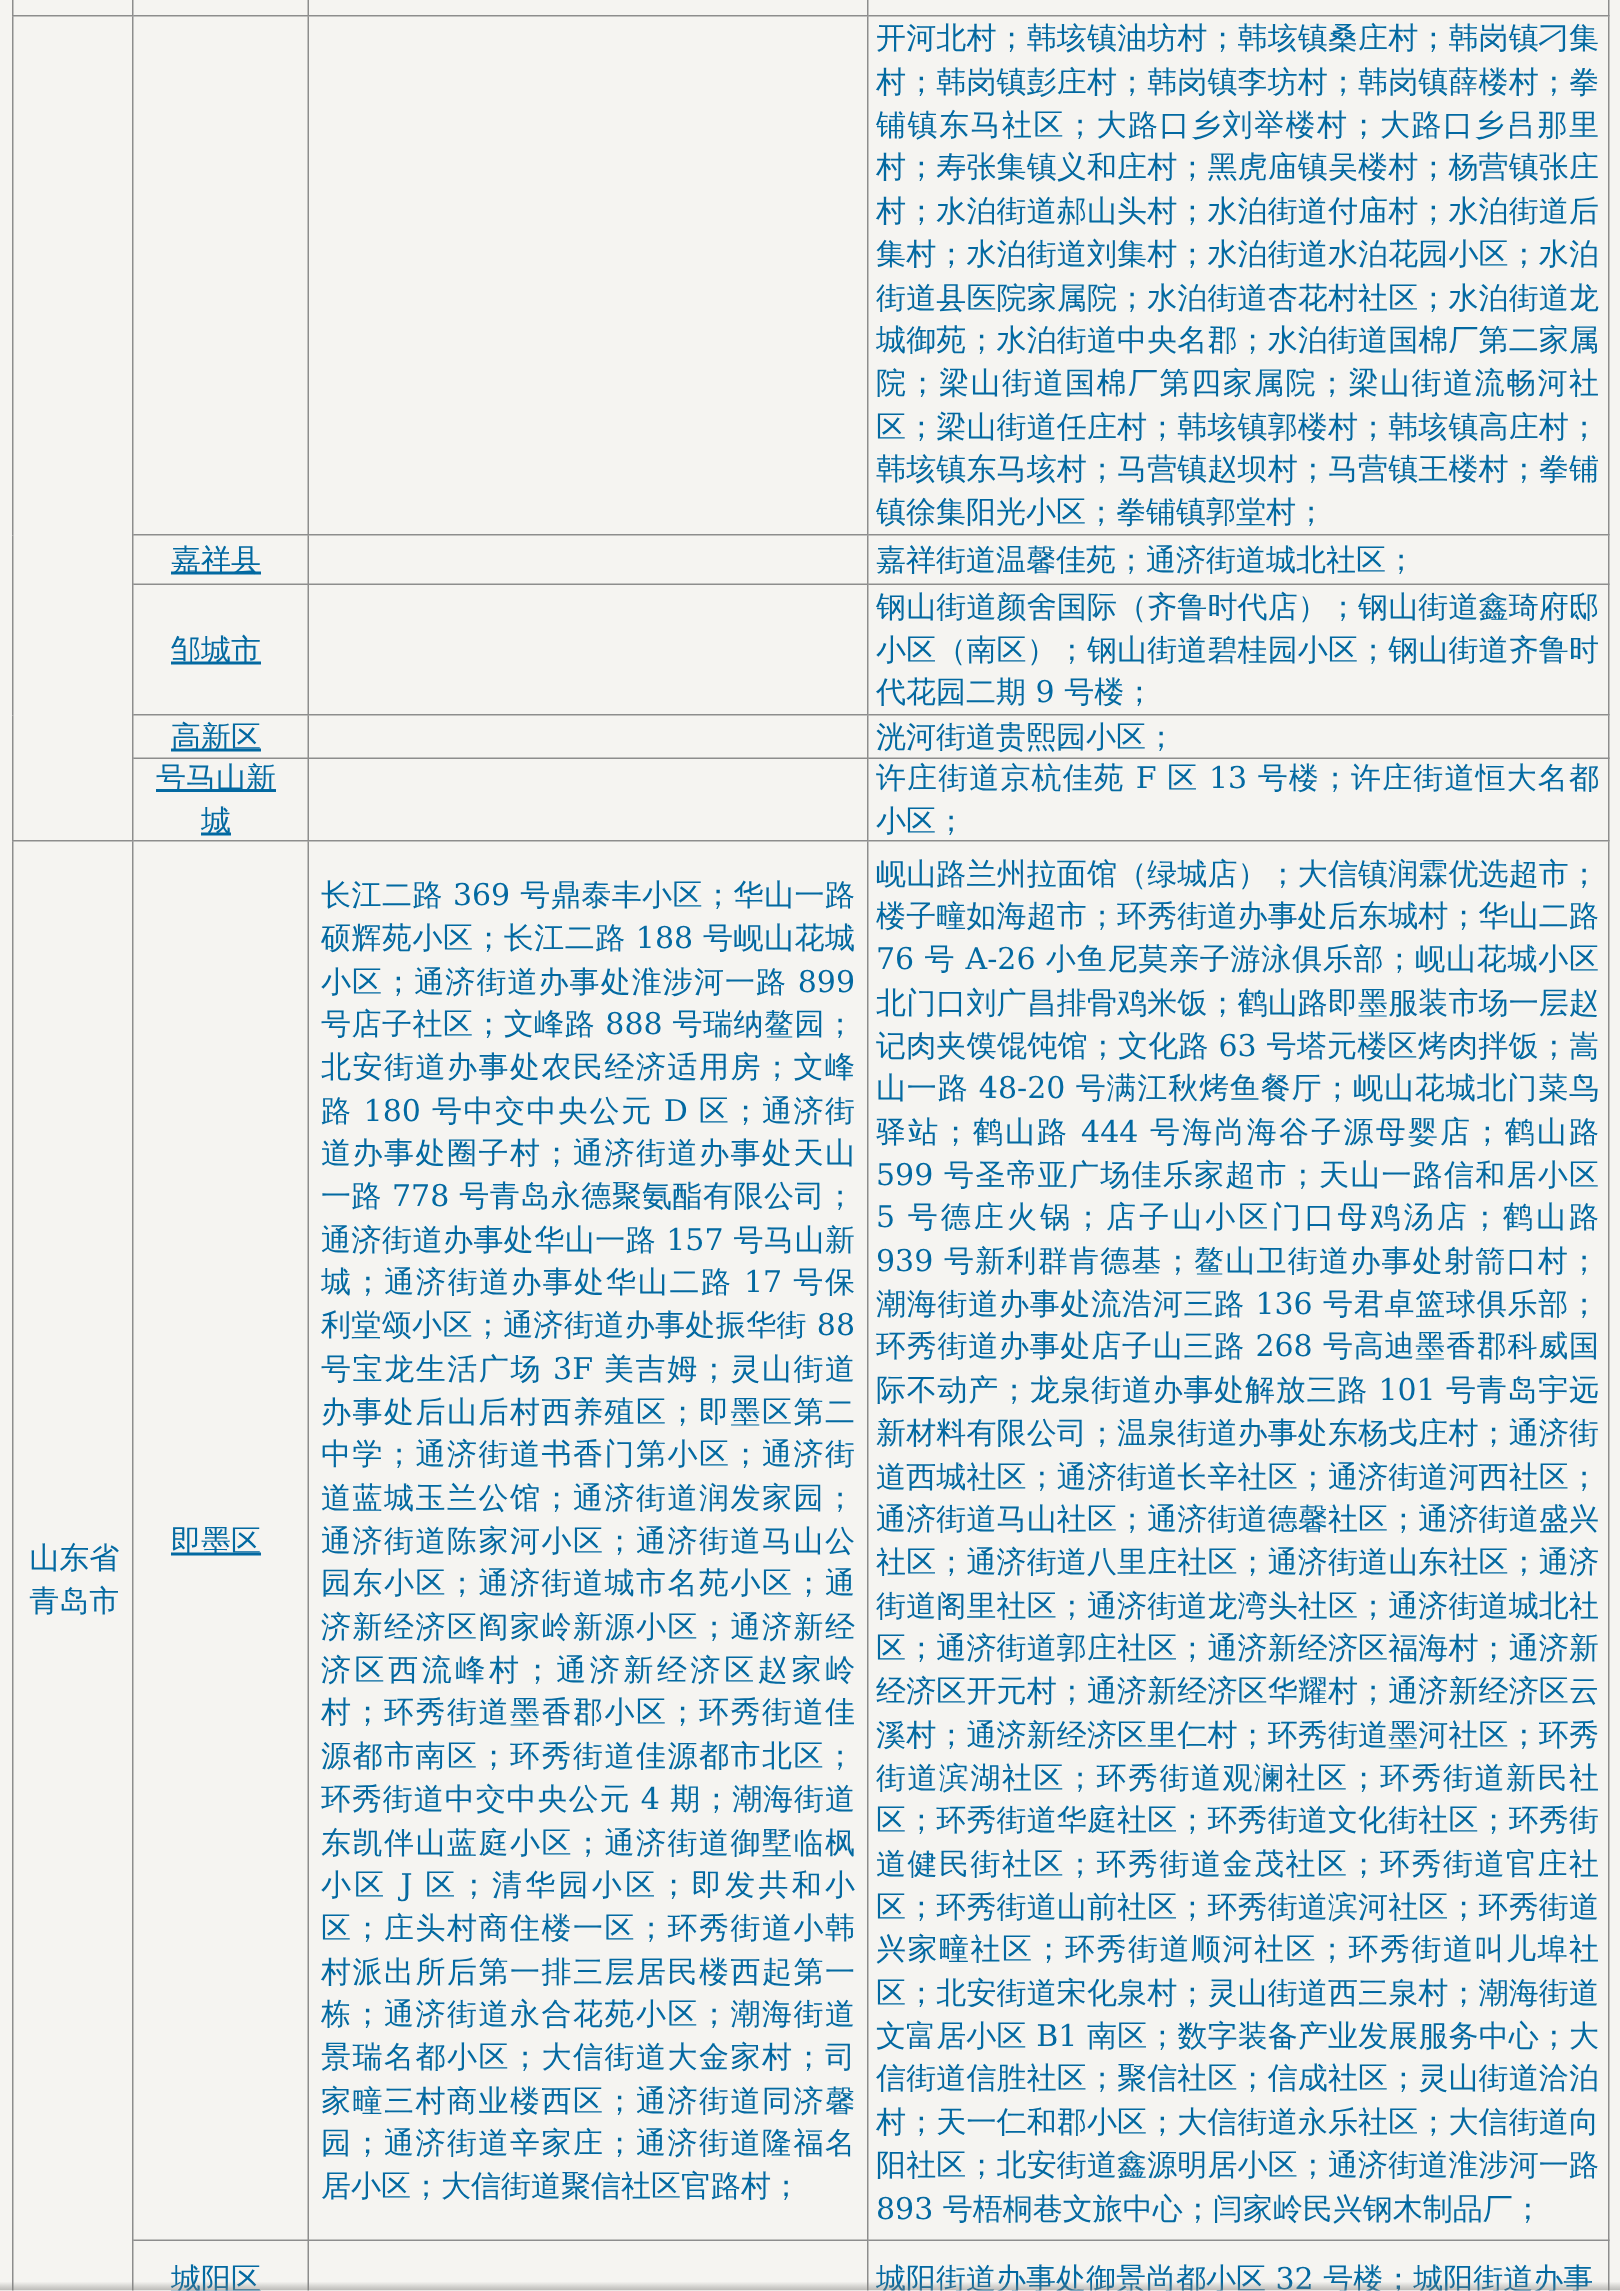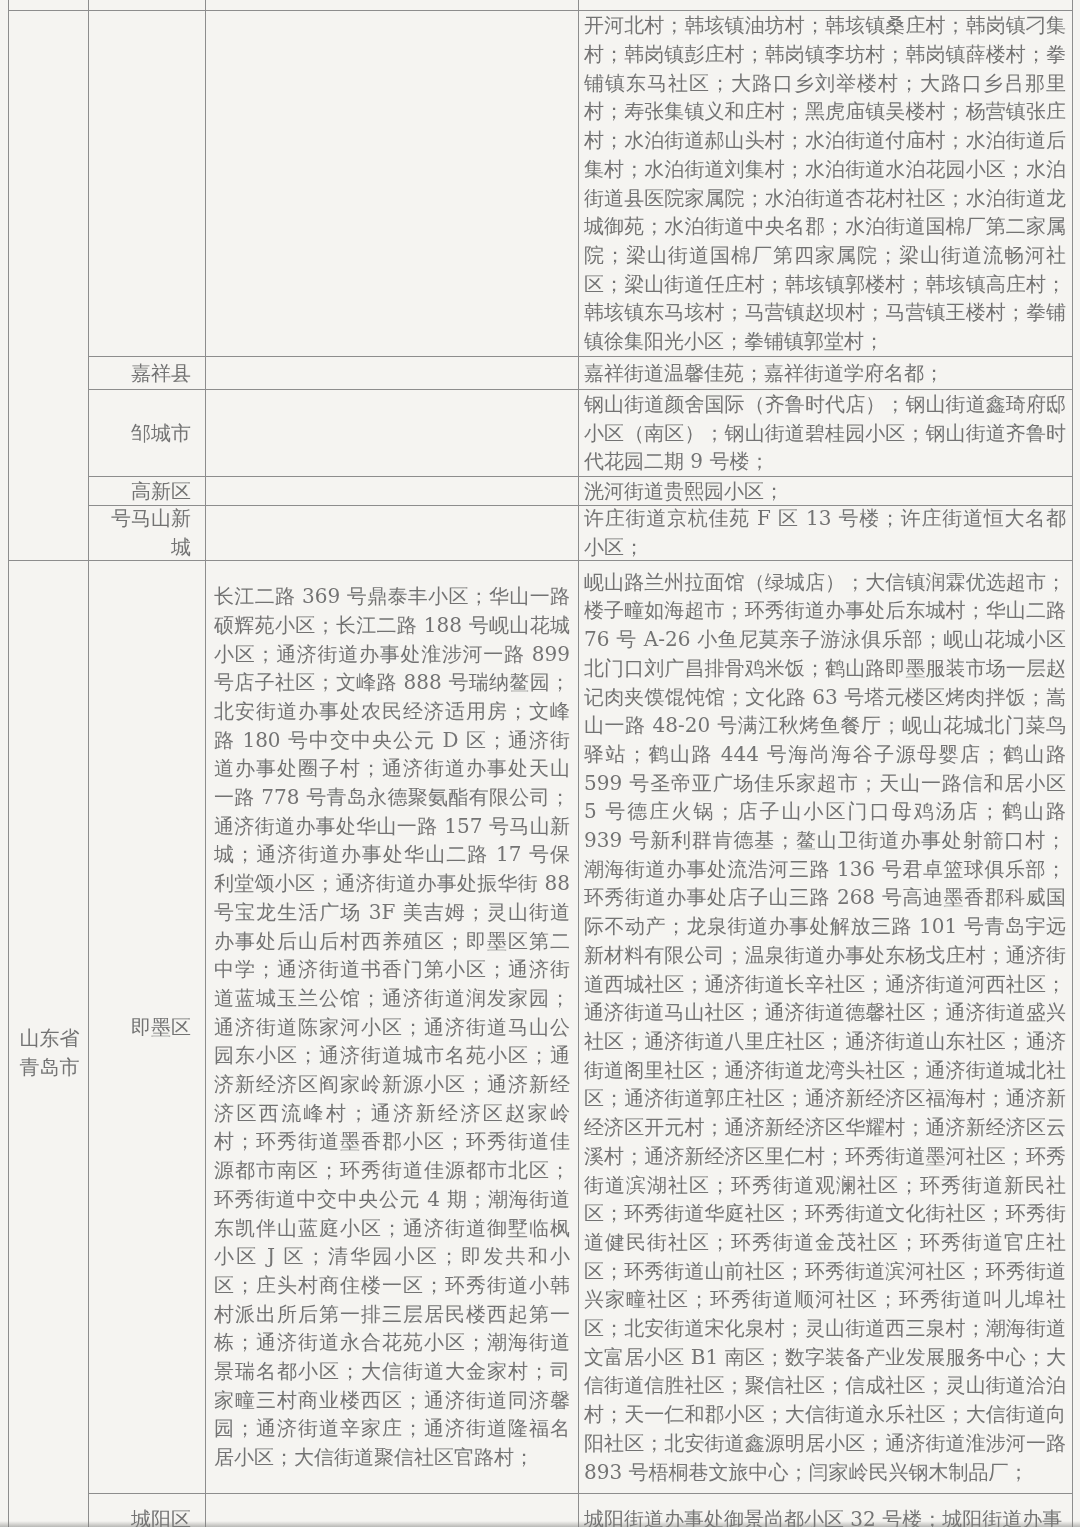--- a/index.html
+++ b/index.html
@@ -2,21 +2,21 @@
 <html><head>
 <meta charset="utf-8">
 <style>
   html,body{margin:0;padding:0;}
   .page{
     position:relative;
     width:1080px;height:1527px;
     background:#f5f4f1;
     overflow:hidden;
     font-family:"DejaVu Serif","Liberation Serif",serif;
-    color:#737373;
+    color:#0369a1;
   }
   table.risk{
     position:absolute;left:8px;top:-20px;
     width:1064px;
     border-collapse:collapse;
     table-layout:fixed;
   }
   table.risk td{
     border:1px solid #8d8d8d;
     padding:0;
@@ -29,21 +29,21 @@
   }
   .txt{
     font-size:20px;
     line-height:28.7px;
     text-align:justify;
   }
   
   .box-c1{padding:0 2px;align-items:center;}
   .box-c1 .txt{width:62px;text-align:right;}
   .box-c2{padding:0 14px 0 8px;}
-  .box-c2 .txt{text-align:right;}
+  .box-c2 .txt{text-align:center;text-decoration:underline;}
   .box-c3{padding:0 8px;align-items:center;}
   .box-c4{padding:0 6px 0 5px;}
   
   .h-sliver{height:29px;}
   .h-a1{height:345px;}
   .h-a2{height:32px;}
   .h-a3{height:86px;}
   .h-a4{height:28px;}
   .h-a5{height:54px;}
   .h-b1{height:932px;}
@@ -114,21 +114,21 @@
           <div class="txt">嘉祥县</div>
         </div>
       </td>
       <td>
         <div class="box box-c3 h-a2">
           <div class="txt"></div>
         </div>
       </td>
       <td>
         <div class="box box-c4 h-a2">
-          <div class="txt">嘉祥街道温馨佳苑；嘉祥街道学府名都；</div>
+          <div class="txt">嘉祥街道温馨佳苑；通济街道城北社区；</div>
         </div>
       </td>
     </tr>
 
     <tr>
       <td>
         <div class="box box-c2 h-a3">
           <div class="txt">邹城市</div>
         </div>
       </td>

